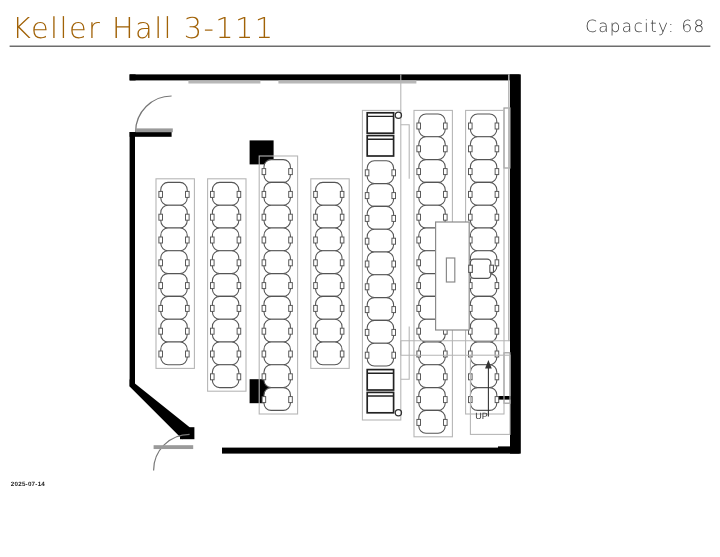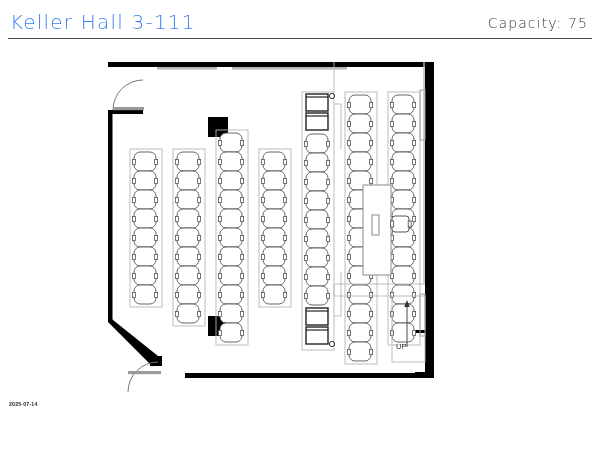--- a/index.html
+++ b/index.html
@@ -10,21 +10,21 @@
     overflow:hidden;
     position:relative;
   }
 
   
   #header{
     position:absolute;left:0;top:0;width:600px;height:44px;
   }
   #room-title{
     position:absolute;left:10px;top:10px;
-    font-size:20px;letter-spacing:1.2px;color:#3b82f6;
+    font-size:24px;letter-spacing:1.2px;color:#a16207;
     font-family:"DejaVu Sans", sans-serif;font-weight:300;
     white-space:nowrap;
   }
   #capacity-label{
     position:absolute;right:12px;top:15px;
     font-size:14px;letter-spacing:1.1px;color:#3a3a3a;
     font-family:"DejaVu Sans", sans-serif;font-weight:300;
     white-space:nowrap;
   }
   #header-rule{
@@ -53,21 +53,21 @@
   #footer{
     position:absolute;left:0;top:415px;width:600px;height:49px;
     background:#ffffff;
   }
 </style>
 </head>
 <body>
 
 <div id="header">
   <div id="room-title">Keller Hall 3-111</div>
-  <div id="capacity-label">Capacity: 75</div>
+  <div id="capacity-label">Capacity: 68</div>
   <div id="header-rule"></div>
 </div>
 
 <div id="plan">
 <svg width="600" height="350" viewBox="0 0 600 350" xmlns="http://www.w3.org/2000/svg">
 
   <defs>
 
     <g id="seat">
       <rect x="0" y="0" width="22" height="19" rx="6" ry="6" fill="#ffffff" stroke="#555555" stroke-width="0.9"></rect>

